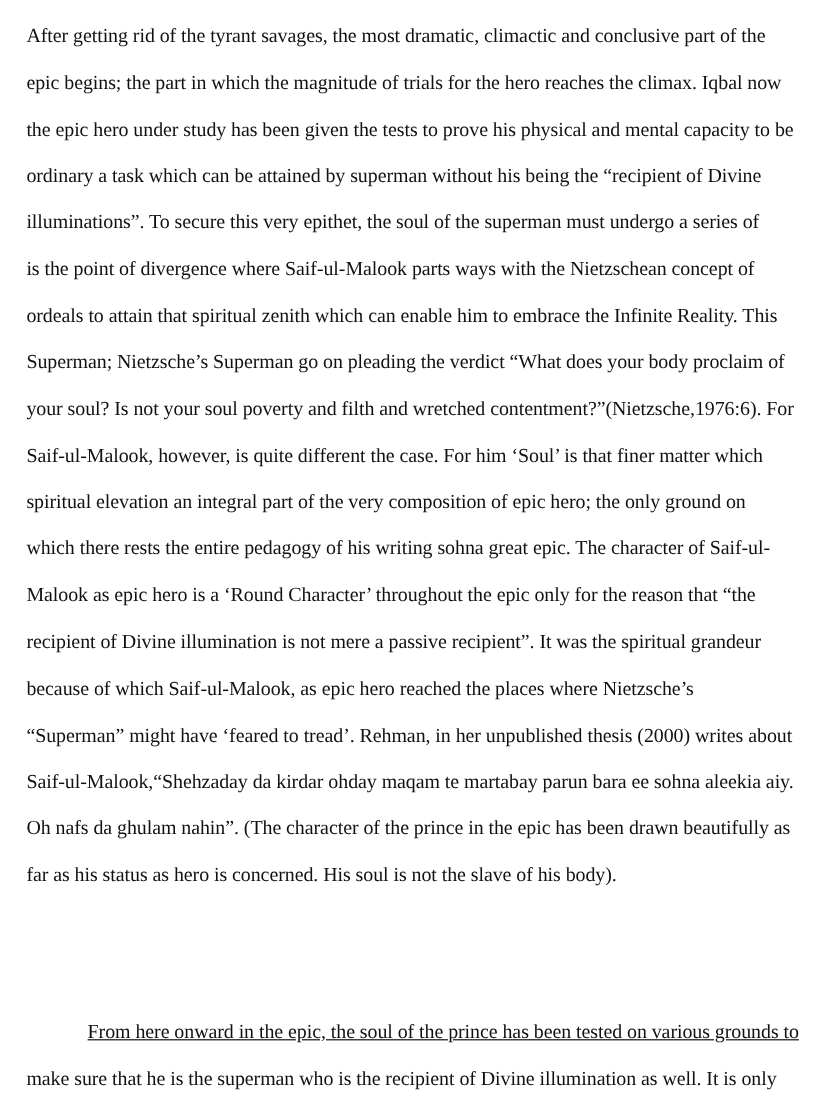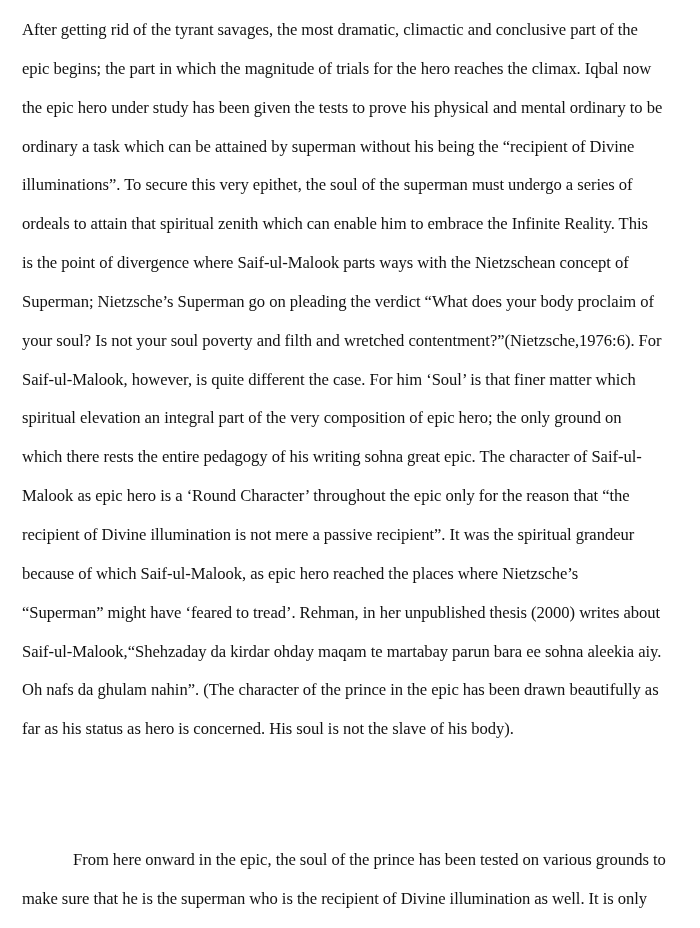--- a/index.html
+++ b/index.html
@@ -30,37 +30,38 @@
     .line {
       display: block;
       height: 38.85px;
       line-height: 38.85px;
       font-size: 16.6px;
       white-space: nowrap;
       letter-spacing: -0.05px;
     }
     .line.indent {
       padding-left: 51px;
+      text-decoration: underline;
     }
     #para-1 { top: 11px; }
     #para-2 { top: 841px; }
   </style>
 </head>
 <body>
 
 <div class="page">
 
   <div class="paragraph" id="para-1">
     <span class="line">After getting rid of the tyrant savages, the most dramatic, climactic and conclusive part of the</span>
     <span class="line">epic begins; the part in which the magnitude of trials for the hero reaches the climax. Iqbal now</span>
-    <span class="line">the epic hero under study has been given the tests to prove his physical and mental ordinary to be</span>
+    <span class="line">the epic hero under study has been given the tests to prove his physical and mental capacity to be</span>
     <span class="line">ordinary a task which can be attained by superman without his being the “recipient of Divine</span>
     <span class="line">illuminations”. To secure this very epithet, the soul of the superman must undergo a series of</span>
+    <span class="line">is the point of divergence where Saif-ul-Malook parts ways with the Nietzschean concept of</span>
     <span class="line">ordeals to attain that spiritual zenith which can enable him to embrace the Infinite Reality. This</span>
-    <span class="line">is the point of divergence where Saif-ul-Malook parts ways with the Nietzschean concept of</span>
     <span class="line">Superman; Nietzsche’s Superman go on pleading the verdict “What does your body proclaim of</span>
     <span class="line">your soul? Is not your soul poverty and filth and wretched contentment?”(Nietzsche,1976:6). For</span>
     <span class="line">Saif-ul-Malook, however, is quite different the case. For him ‘Soul’ is that finer matter which</span>
     <span class="line">spiritual elevation an integral part of the very composition of epic hero; the only ground on</span>
     <span class="line">which there rests the entire pedagogy of his writing sohna great epic. The character of Saif-ul-</span>
     <span class="line">Malook as epic hero is a ‘Round Character’ throughout the epic only for the reason that “the</span>
     <span class="line">recipient of Divine illumination is not mere a passive recipient”. It was the spiritual grandeur</span>
     <span class="line">because of which Saif-ul-Malook, as epic hero reached the places where Nietzsche’s</span>
     <span class="line">“Superman” might have ‘feared to tread’. Rehman, in her unpublished thesis (2000) writes about</span>
     <span class="line">Saif-ul-Malook,“Shehzaday da kirdar ohday maqam te martabay parun bara ee sohna aleekia aiy.</span>

